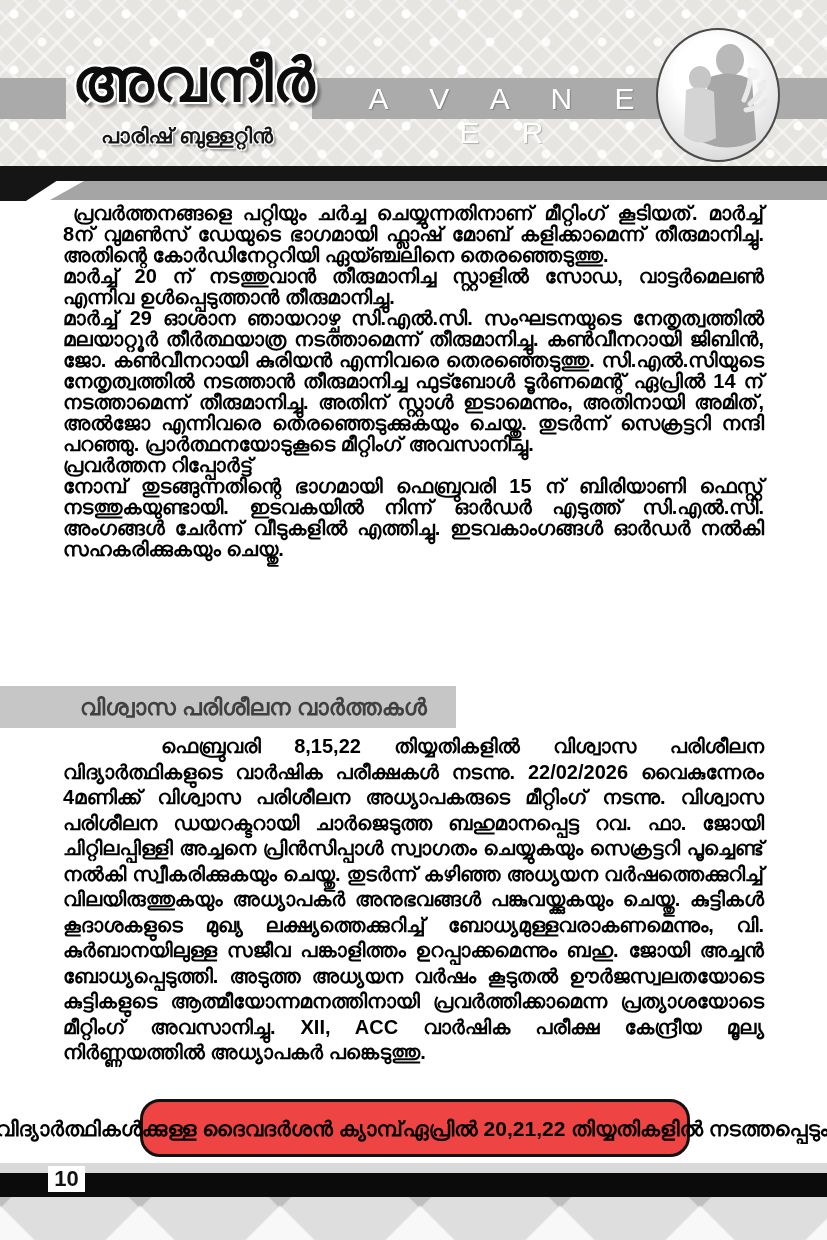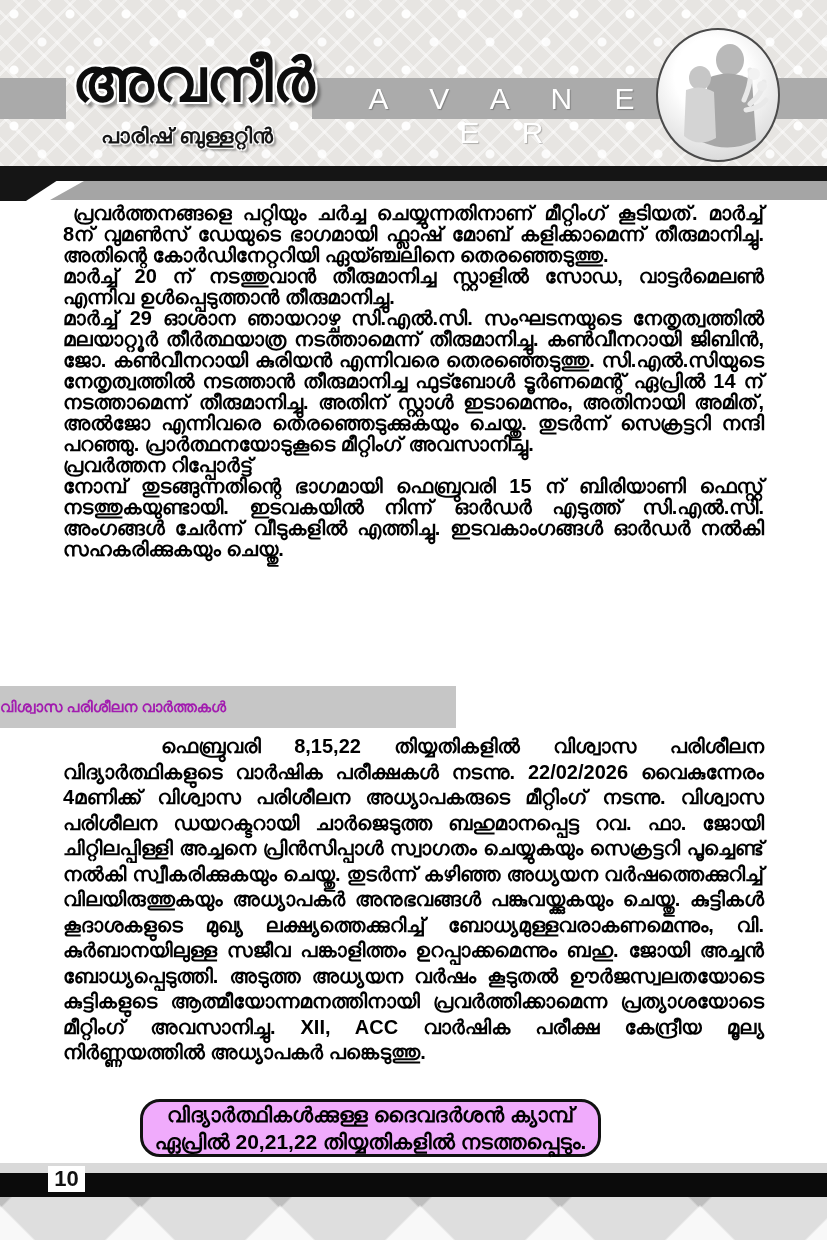--- a/index.html
+++ b/index.html
@@ -53,29 +53,29 @@
   
   .bodycol{position:absolute;left:63px;top:203px;width:701px;color:#000;}
   .bodycol p{margin:0;font-size:20px;line-height:21px;font-weight:bold;text-align:justify;}
   .p-indent-sm{text-indent:10px;}
   .subhead{font-size:20px;line-height:27px;font-weight:bold;text-align:left;margin:0;}
   
   .section-band{
     position:absolute;left:0;top:686px;width:456px;height:42px;background:#c6c6c6;
     display:flex;align-items:center;
   }
-  .section-band span{font-size:15px;font-weight:bold;color:#a21caf;white-space:nowrap;}
+  .section-band span{margin-left:80px;font-size:23px;font-weight:bold;color:#404040;white-space:nowrap;}
   .sectioncol{position:absolute;left:63px;top:734px;width:701px;color:#000;}
   .sectioncol p{margin:0;font-size:20px;line-height:25.5px;font-weight:bold;text-align:justify;text-indent:98px;}
   
   .notice{
-    position:absolute;left:140px;top:1099px;width:461px;height:58px;
+    position:absolute;left:140px;top:1099px;width:550px;height:58px;
     border:3px solid #111;border-radius:20px;box-sizing:border-box;
-    display:flex;flex-direction:column;align-items:center;justify-content:center;
-    background:#f0abfc;
+    display:flex;flex-direction:row;align-items:center;justify-content:center;
+    background:#ef4444;
   }
   .notice div{font-size:21px;line-height:27px;font-weight:bold;color:#000;text-align:center;white-space:nowrap;}
   
   .footer-strip{position:absolute;left:0;top:1163px;width:827px;height:10px;background:#d9d9d9;}
   .footer-bar{position:absolute;left:0;top:1173px;width:827px;height:24px;background:#0b0b0b;}
   .page-square{
     position:absolute;left:48px;top:1166px;width:37px;height:26px;background:#ffffff;
     display:flex;align-items:center;justify-content:center;
     font-size:22px;font-weight:bold;color:#111;
   }

